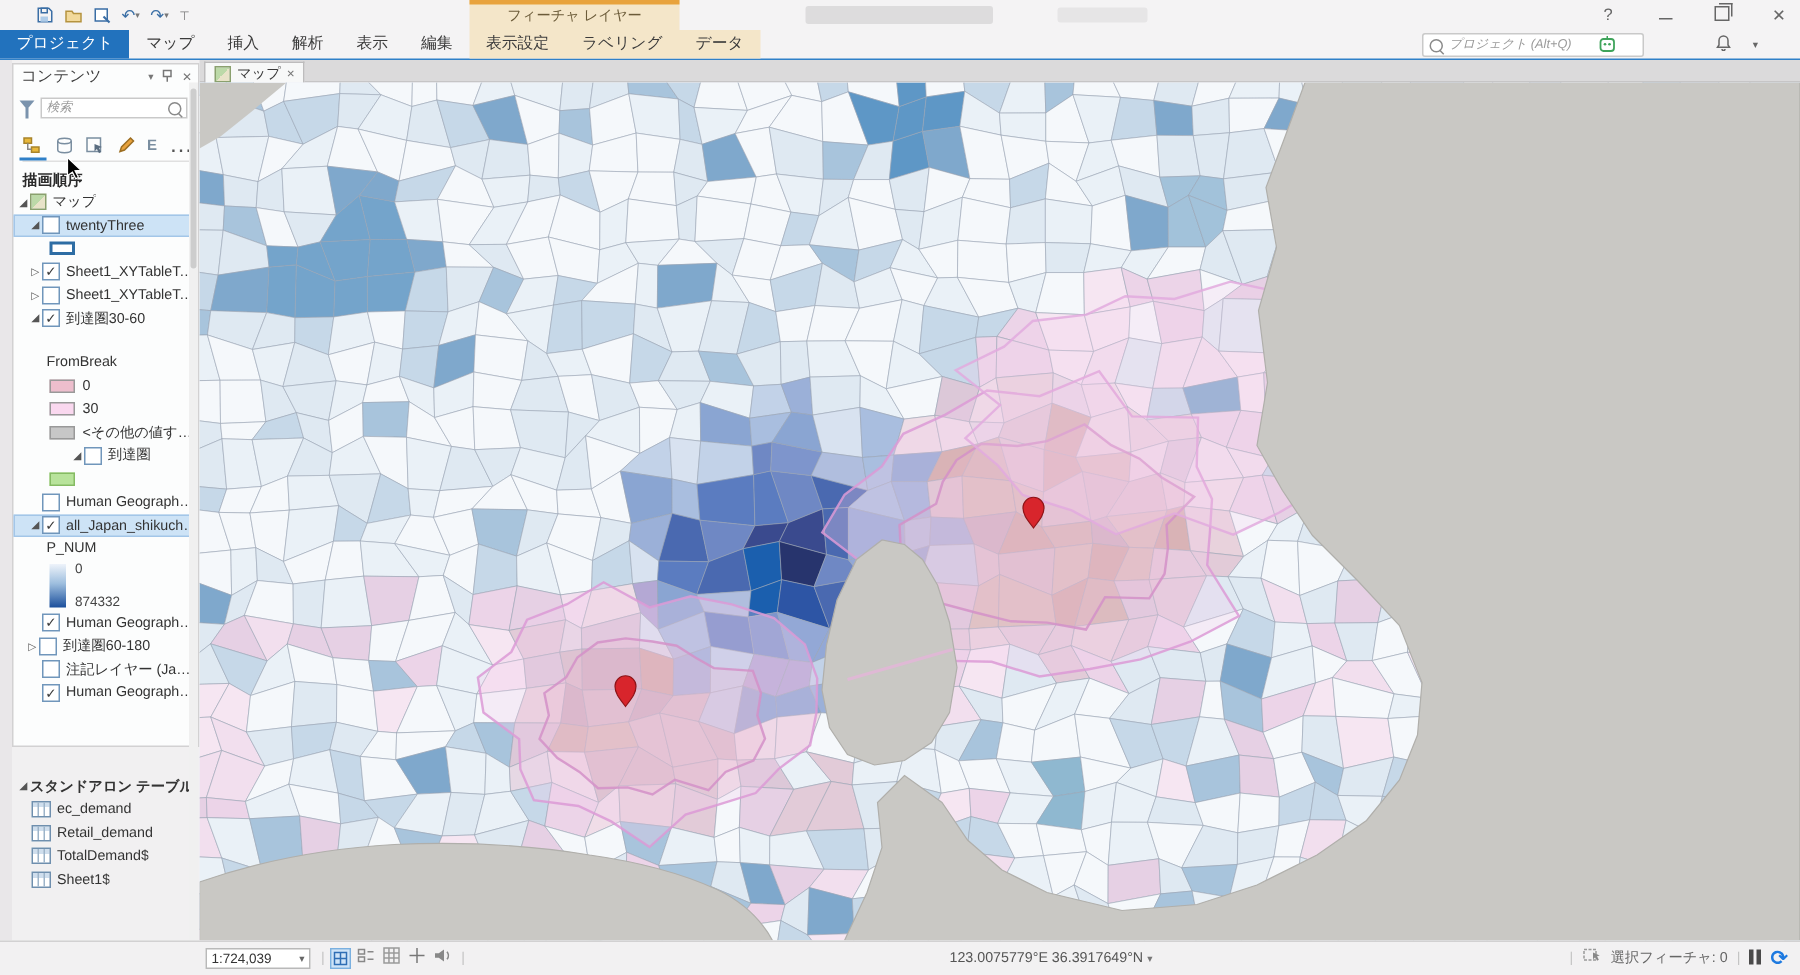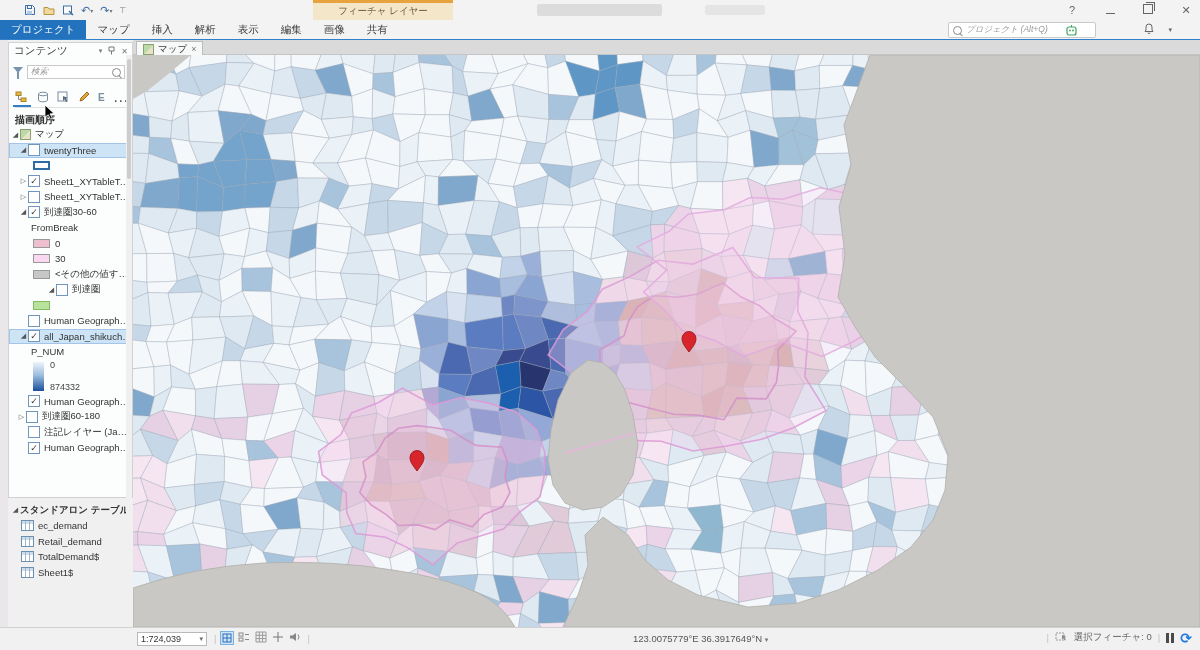--- a/index.html
+++ b/index.html
@@ -132,20 +132,25 @@
     <div class="tabs" id="ribbon-tabs">
         <div class="rtab active">プロジェクト</div>
         <div class="rtab">マップ</div>
         <div class="rtab">挿入</div>
         <div class="rtab">解析</div>
         <div class="rtab">表示</div>
         <div class="rtab">編集</div>
         <div class="rtab">画像</div>
         <div class="rtab">共有</div>
       </div>
+    <div class="ctxtabs" id="ctx-tabs">
+        <div class="rtab">表示設定</div>
+        <div class="rtab">ラベリング</div>
+        <div class="rtab">データ</div>
+      </div>
     <div class="cmdsearch">
       <span class="mag"></span>
       <span class="ph">プロジェクト (Alt+Q)</span>
     </div>
     <span class="assist">
       <svg width="11" height="13" viewBox="0 0 11 13">
           <rect x="1" y="3" width="9" height="8" rx="2" fill="none" stroke="#3fa45b" stroke-width="1.2"></rect>
           <circle cx="4" cy="6.5" r="0.9" fill="#3fa45b"></circle>
           <circle cx="7" cy="6.5" r="0.9" fill="#3fa45b"></circle>
           <path d="M5.5 1v2" stroke="#3fa45b"></path>
@@ -240,21 +245,21 @@
         <div class="trow" style="padding-left: 10px;">
           <span class="exp">▷</span>
           <span class="cb"></span>
           <span class="lbl">Sheet1_XYTableToPoint</span>
         </div>
         <div class="trow" style="padding-left: 10px;">
           <span class="exp">◢</span>
           <span class="cb">✓</span>
           <span class="lbl">到達圏30-60</span>
         </div>
-        <div class="trow" style="padding-left: 22px;">
+        <div class="trow" style="padding-left: 22px; margin-top: 14px;">
           <span class="lbl">FromBreak</span>
         </div>
         <div class="trow" style="padding-left: 24px;">
           <span class="sw" style="background: rgb(237, 190, 205); border-color: rgb(153, 153, 153);"></span>
           <span class="lbl">0</span>
         </div>
         <div class="trow" style="padding-left: 24px;">
           <span class="sw" style="background: rgb(250, 216, 239); border-color: rgb(153, 153, 153);"></span>
           <span class="lbl">30</span>
         </div>

